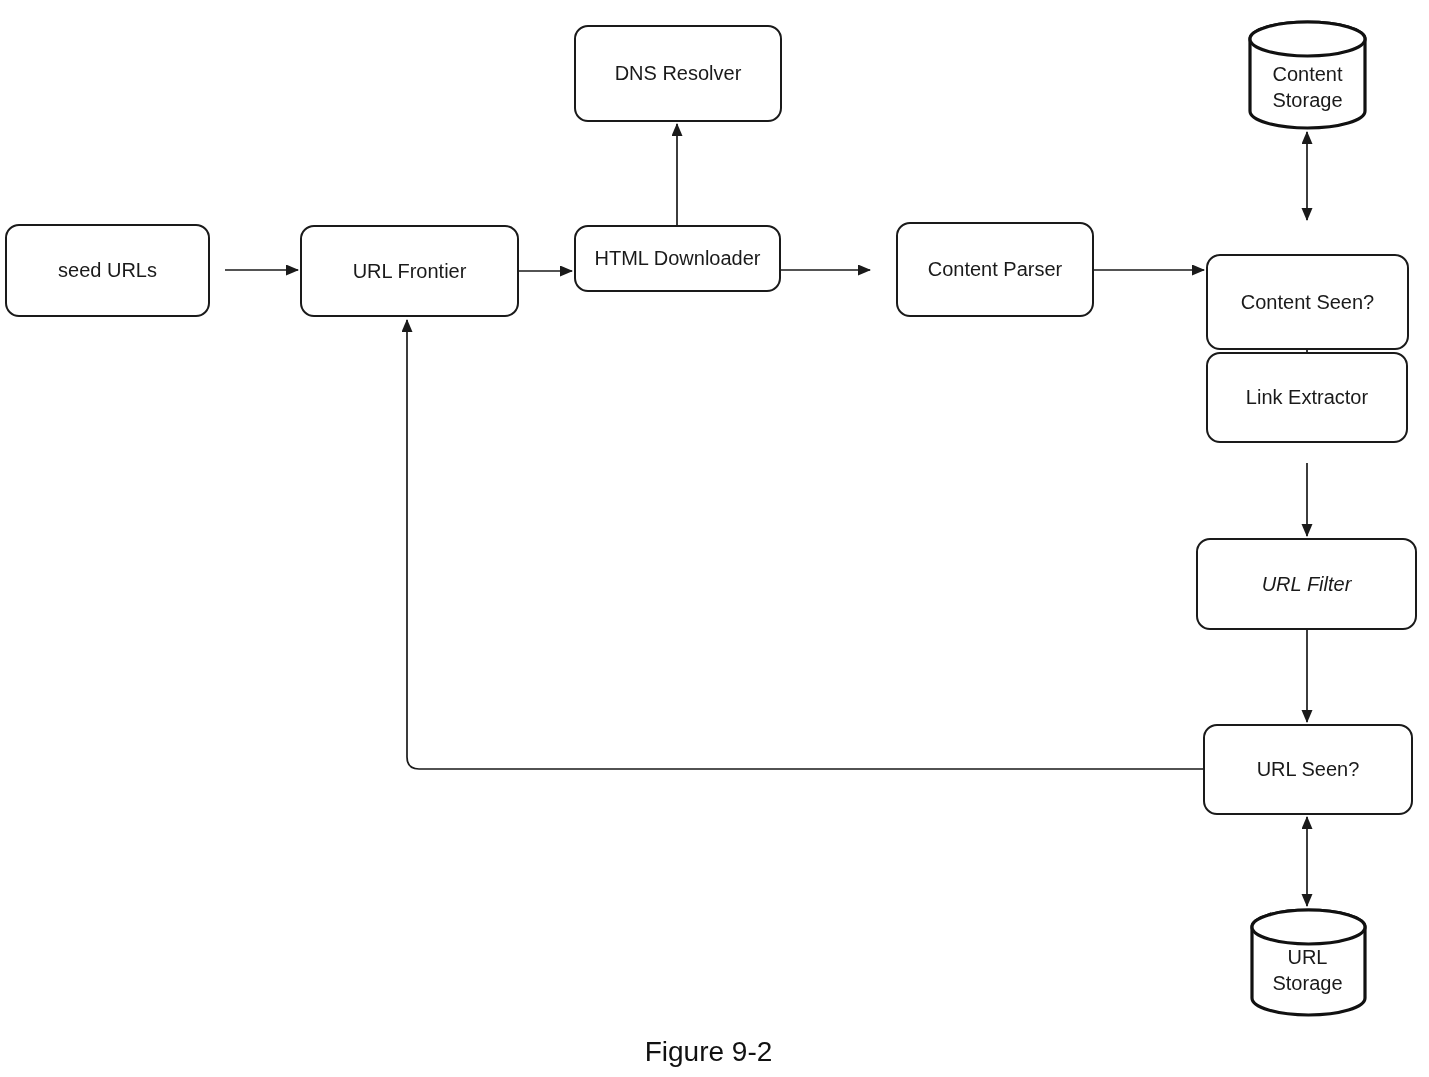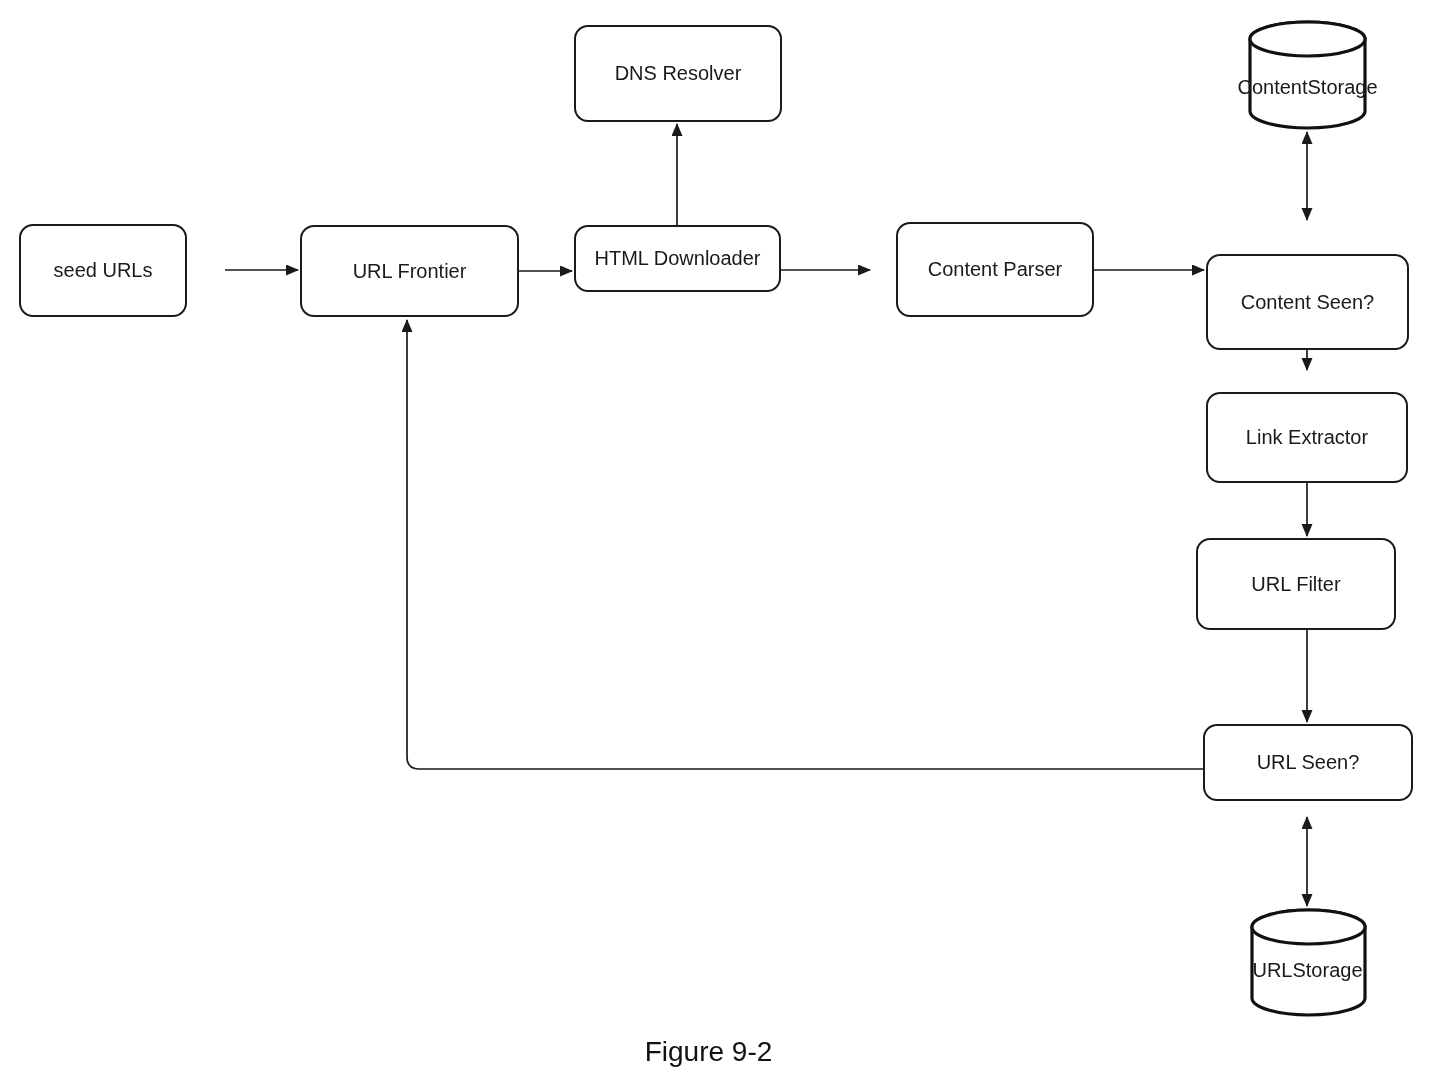--- a/index.html
+++ b/index.html
@@ -32,46 +32,47 @@
     display: flex;
     align-items: center;
     justify-content: center;
     font-size: 20px;
     color: #1a1a1a;
     text-align: left;
   }
   .cyl-label {
     position: absolute;
     display: flex;
+    flex-direction: column;
     align-items: center;
     justify-content: center;
     font-size: 20px;
     line-height: 26px;
     color: #1a1a1a;
     text-align: center;
   }
   .caption {
     position: absolute;
     left: 0;
     top: 1036px;
     width: 1417px;
     text-align: center;
     font-size: 28px;
     color: #111111;
   }
   
-  #n-seed-urls       { left: 19px;   top: 224px; width: 168px; height: 93px; }
+  #n-seed-urls       { left: 5px;   top: 224px; width: 205px; height: 93px; }
   #n-url-frontier    { left: 300px;  top: 225px; width: 219px; height: 92px; }
   #n-dns-resolver    { left: 574px;  top: 25px;  width: 208px; height: 97px; }
   #n-html-downloader { left: 574px;  top: 225px; width: 207px; height: 67px; }
   #n-content-parser  { left: 872px;  top: 222px; width: 198px; height: 95px; margin-left: 24px; }
   #n-content-seen    { left: 1206px; top: 236px; width: 203px; height: 96px; margin-top: 18px; }
-  #n-link-extractor  { left: 1206px; top: 392px; width: 202px; height: 91px; }
-  #n-url-filter      { left: 1196px; top: 538px; width: 200px; height: 92px; }
-  #n-url-seen        { left: 1203px; top: 724px; width: 210px; height: 77px; }
+  #n-link-extractor  { left: 1206px; top: 352px; width: 202px; height: 91px; }
+  #n-url-filter      { left: 1196px; top: 538px; width: 221px; height: 92px; font-style: italic; }
+  #n-url-seen        { left: 1203px; top: 724px; width: 210px; height: 91px; }
   #l-content-storage { left: 1250px; top: 48px;  width: 115px; height: 78px; }
   #l-url-storage     { left: 1252px; top: 931px; width: 111px; height: 78px; }
 </style>
 </head>
 <body>
 
 <div class="stage">
 
   <svg class="edges" viewBox="0 0 1429 1077" xmlns="http://www.w3.org/2000/svg">
     <defs>

